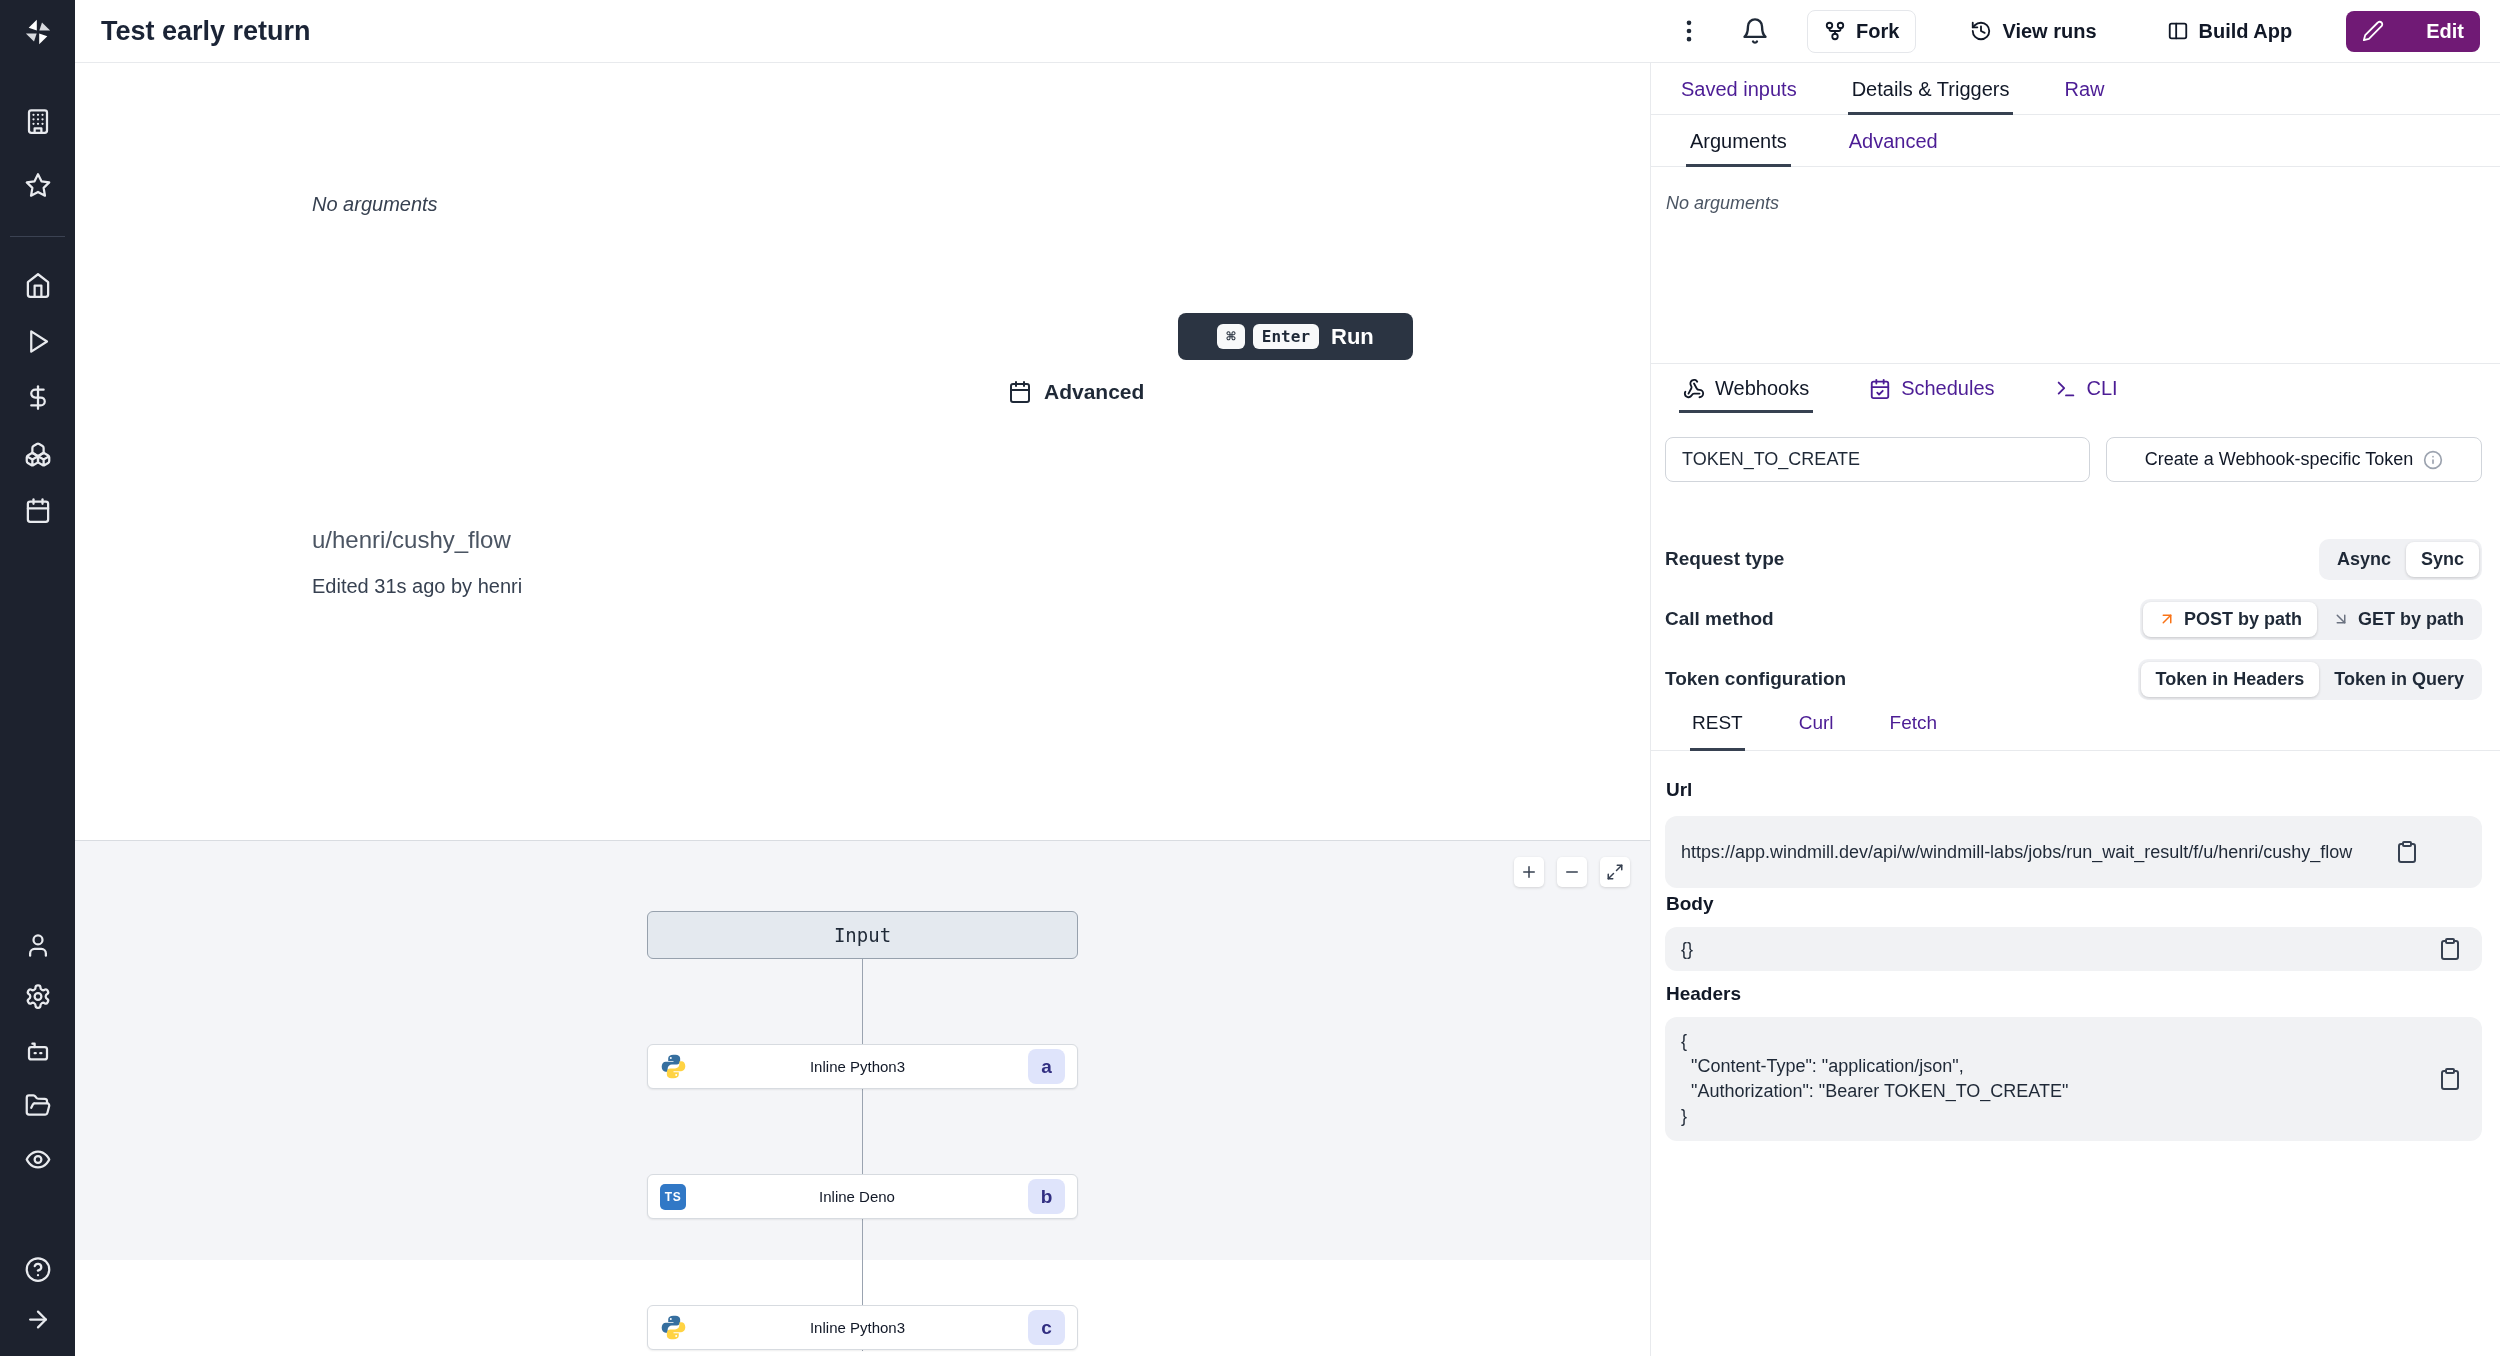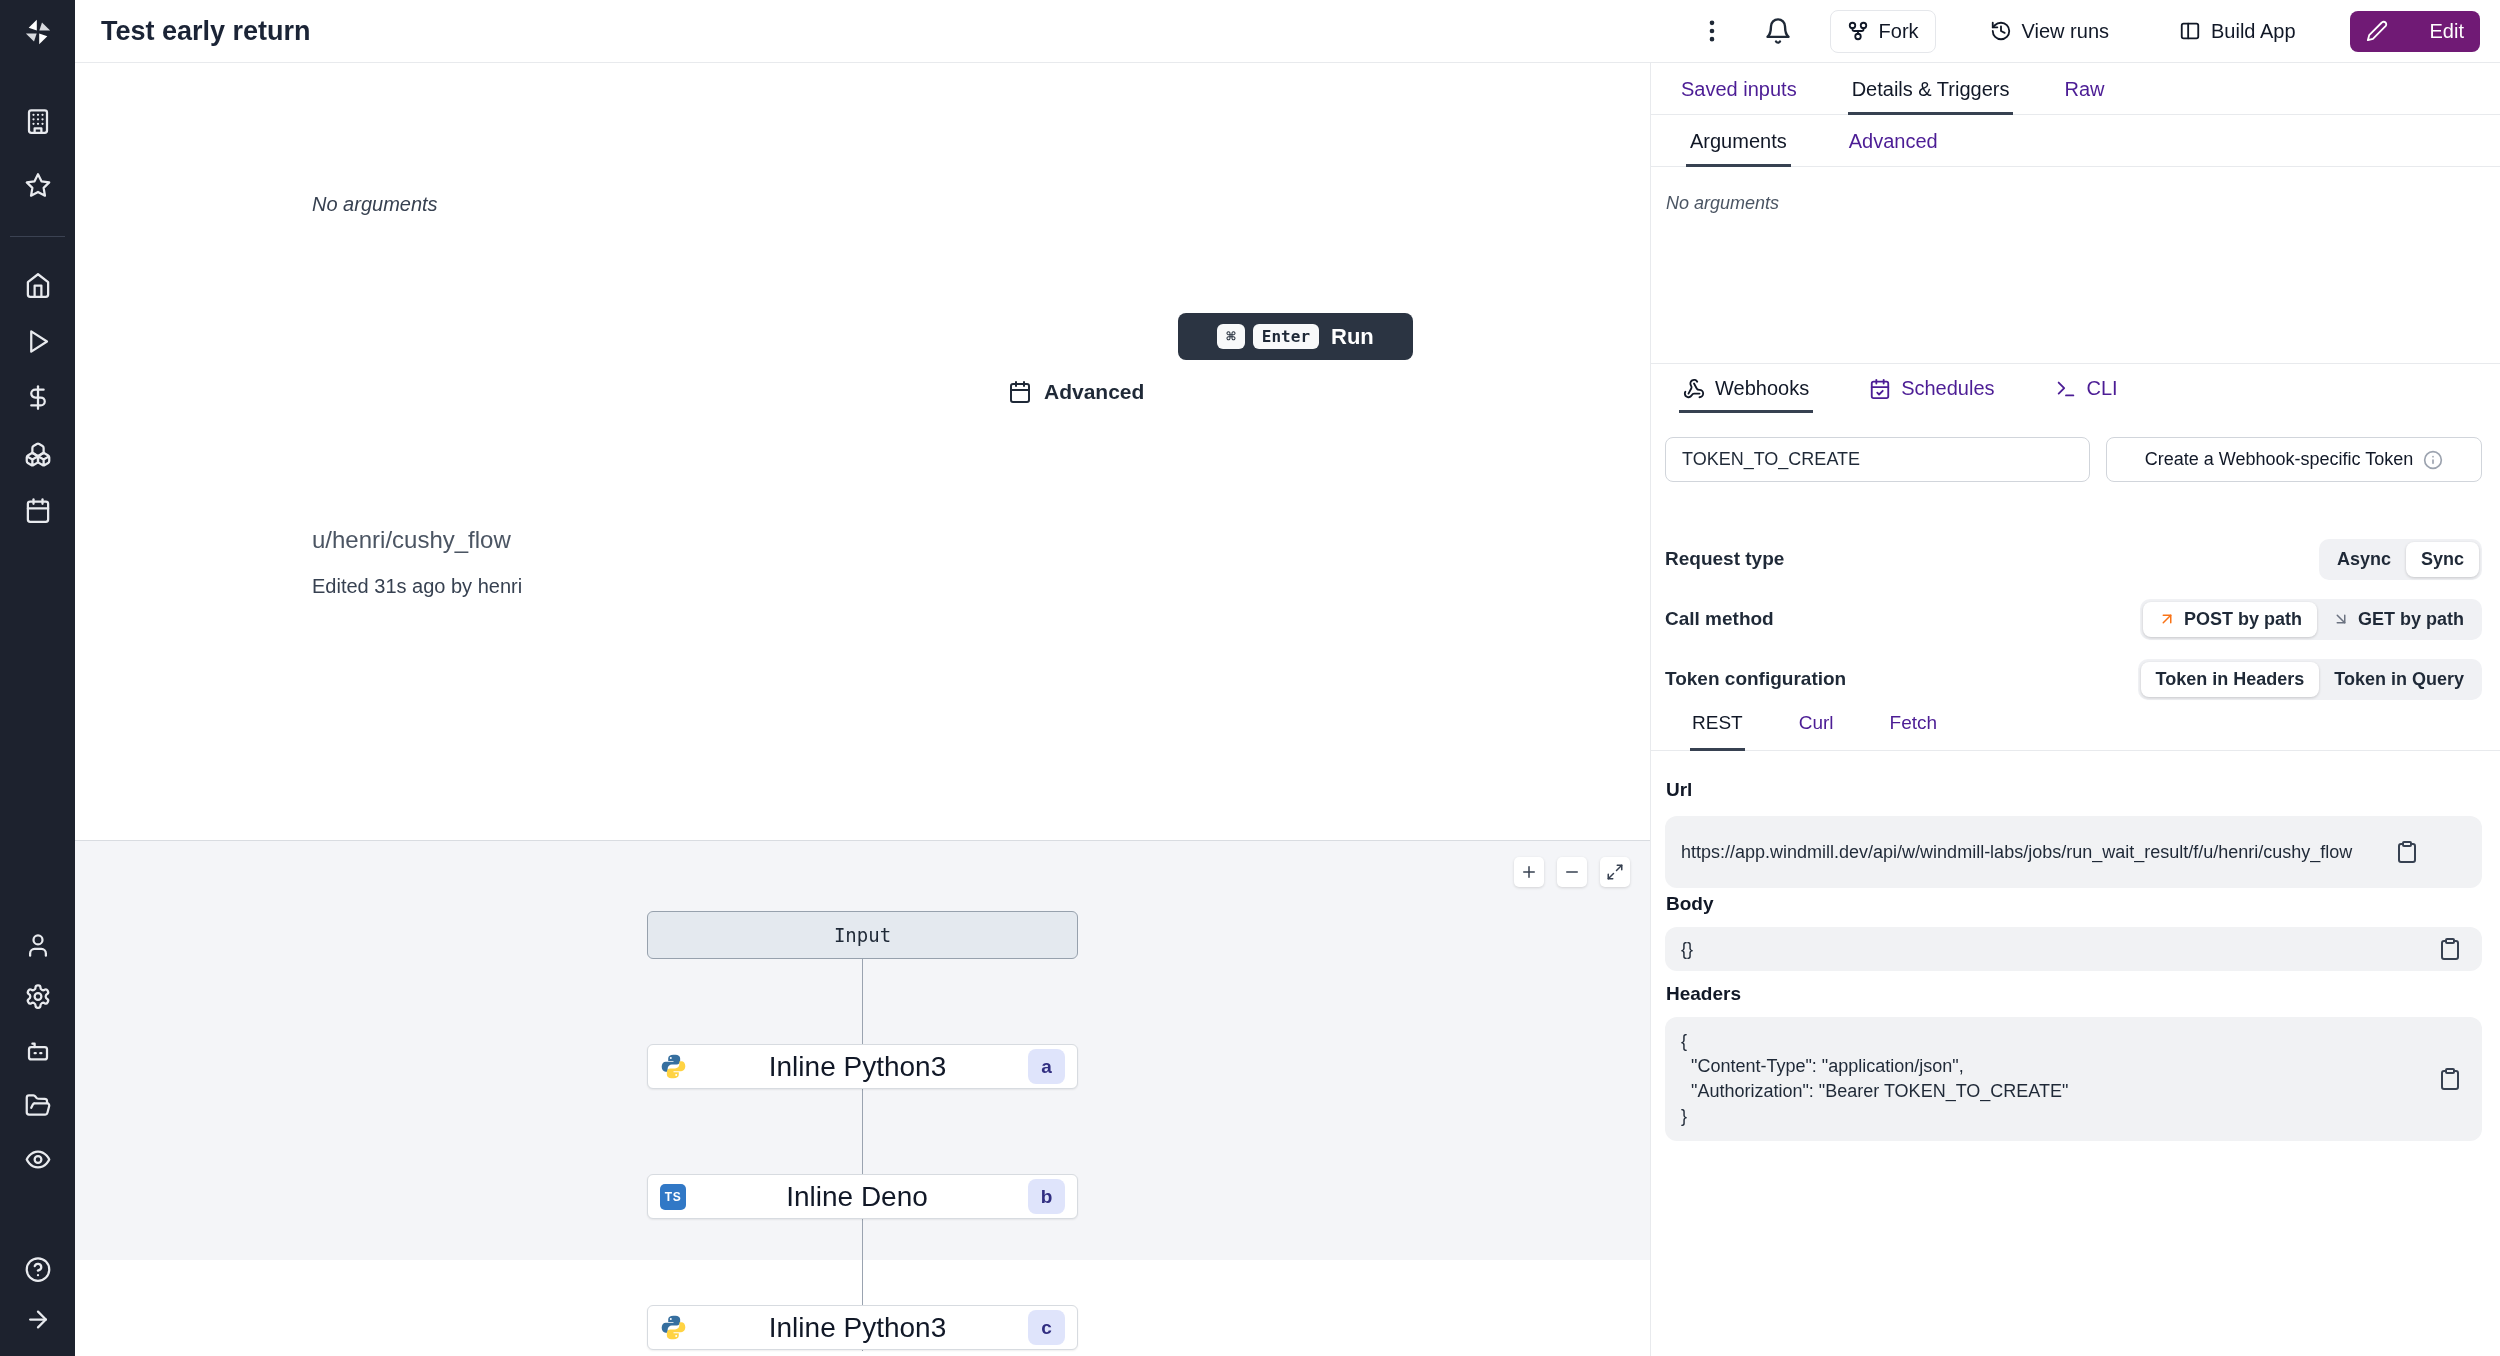--- a/index.html
+++ b/index.html
@@ -15,21 +15,21 @@
   
   .sidebar { position:absolute; left:0; top:0; width:75px; height:1356px; background:#1d222e; z-index:20; }
   .sidebar .sicon { position:absolute; left:50%; transform:translateX(-50%); width:27px; height:27px; color:#e8eaee; cursor:pointer; }
   .sidebar .divider { position:absolute; left:10px; right:10px; height:1px; background:#3b4252; }
 
   
   .topbar { position:absolute; left:75px; top:0; width:2425px; height:63px; background:#fff; border-bottom:1px solid #e8eaed; display:flex; align-items:center; z-index:10; }
   .topbar .title { margin-left:26px; font-size:27px; font-weight:bold; color:#1b2436; }
   .topbar .right { margin-left:auto; display:flex; align-items:center; gap:38px; padding-right:20px; }
   .iconbtn { width:28px; height:28px; color:#1f2937; cursor:pointer; }
-  .btn { display:flex; align-items:center; gap:10px; font-size:20px; font-weight:400; color:#111827; padding:9px 16px; border-radius:8px; cursor:pointer; white-space:nowrap; }
+  .btn { display:flex; align-items:center; gap:10px; font-size:20px; font-weight:700; color:#111827; padding:9px 16px; border-radius:8px; cursor:pointer; white-space:nowrap; }
   .btn.bordered { border:1px solid #e5e7eb; }
   .btn.dark { background:#701a75; color:#ffffff;gap:42px; }
   .btn svg { width:22px; height:22px; }
 
   
   .main { position:absolute; left:75px; top:63px; width:1575px; height:1293px; background:#fff; }
   .no-args-main { position:absolute; left:237px; top:130px; font-style:italic; font-size:20px; color:#374151; }
   .advanced-btn { position:absolute; left:933px; top:317px; display:flex; align-items:center; gap:12px; font-size:21px; font-weight:600; color:#1f2937; cursor:pointer; }
   .advanced-btn svg { width:24px; height:24px; }
   .run-btn { position:absolute; left:1103px; top:250px; width:235px; height:47px; background:#2b3442; border-radius:8px; display:flex; align-items:center; justify-content:center; gap:8px; cursor:pointer; }
@@ -41,21 +41,21 @@
   
   .canvas { position:absolute; left:0; top:777px; width:1575px; height:420px; background:#f4f5f8; border-top:1px solid #d9dce1; }
   .zoomctl { position:absolute; top:16px; display:flex; }
   .zoombtn { width:30px; height:30px; margin-left:13px; background:#fff; border-radius:5px; box-shadow:0 1px 3px rgba(0,0,0,.14); display:flex; align-items:center; justify-content:center; color:#374151; cursor:pointer; }
   .zoombtn svg { width:18px; height:18px; }
   .edge { position:absolute; width:1px; background:#9aa3b0; }
   .node { position:absolute; left:572px; width:431px; background:#fff; border:1px solid #d7dbe0; border-radius:6px; box-shadow:0 1px 2px rgba(0,0,0,.07); display:flex; align-items:center; padding:0 12px; cursor:pointer; }
   .node-input { top:70px; height:48px; background:#e4e9ef; border:1px solid #97a1ad; justify-content:center; box-shadow:none; }
   .node-input .nlabel { font-family:"DejaVu Sans Mono", monospace; font-size:19px; color:#1f2937; }
   .node .langicon { width:27px; height:27px; flex:none; }
-  .node .nlabel2 { flex:1; text-align:center; font-size:28px; color:#111827; }
+  .node .nlabel2 { flex:1; text-align:center; font-size:15px; color:#111827; }
   .badge { flex:none; width:37px; height:35px; background:#dfe4fb; color:#312e81; border-radius:8px; font-size:19px; font-weight:bold; display:flex; align-items:center; justify-content:center; }
   .ts-logo { width:26px; height:26px; background:#3178c6; border-radius:5px; color:#fff; font-size:12px; font-weight:bold; display:flex; align-items:center; justify-content:center; letter-spacing:.5px; }
 
   
   .panel { position:absolute; left:1650px; top:63px; width:850px; height:1293px; background:#fff; border-left:1px solid #e8eaed; }
   .tabbar { display:flex; align-items:stretch; border-bottom:1px solid #e8eaed; }
   .tab { font-size:20px; color:#4c1d95; padding:13px 4px 10px; margin-bottom:-1px; border-bottom:3px solid transparent; cursor:pointer; white-space:nowrap; display:flex; align-items:center; gap:10px; }
   .tab.active { color:#111827; border-bottom-color:#374151; font-weight:400; }
   .tab svg { width:22px; height:22px; }
   .tabbar1 { padding-left:26px; gap:47px; height:52px; }

